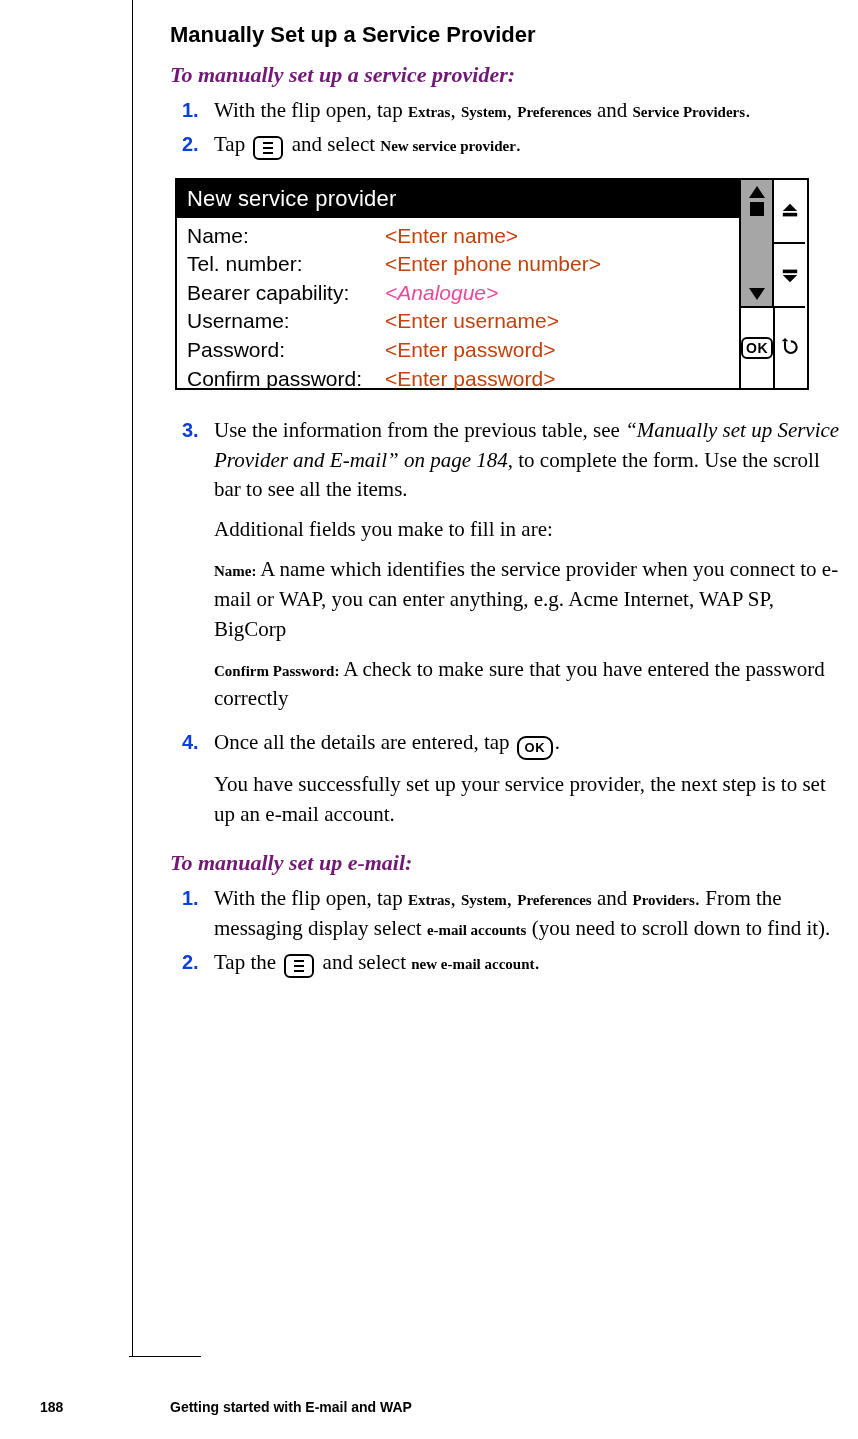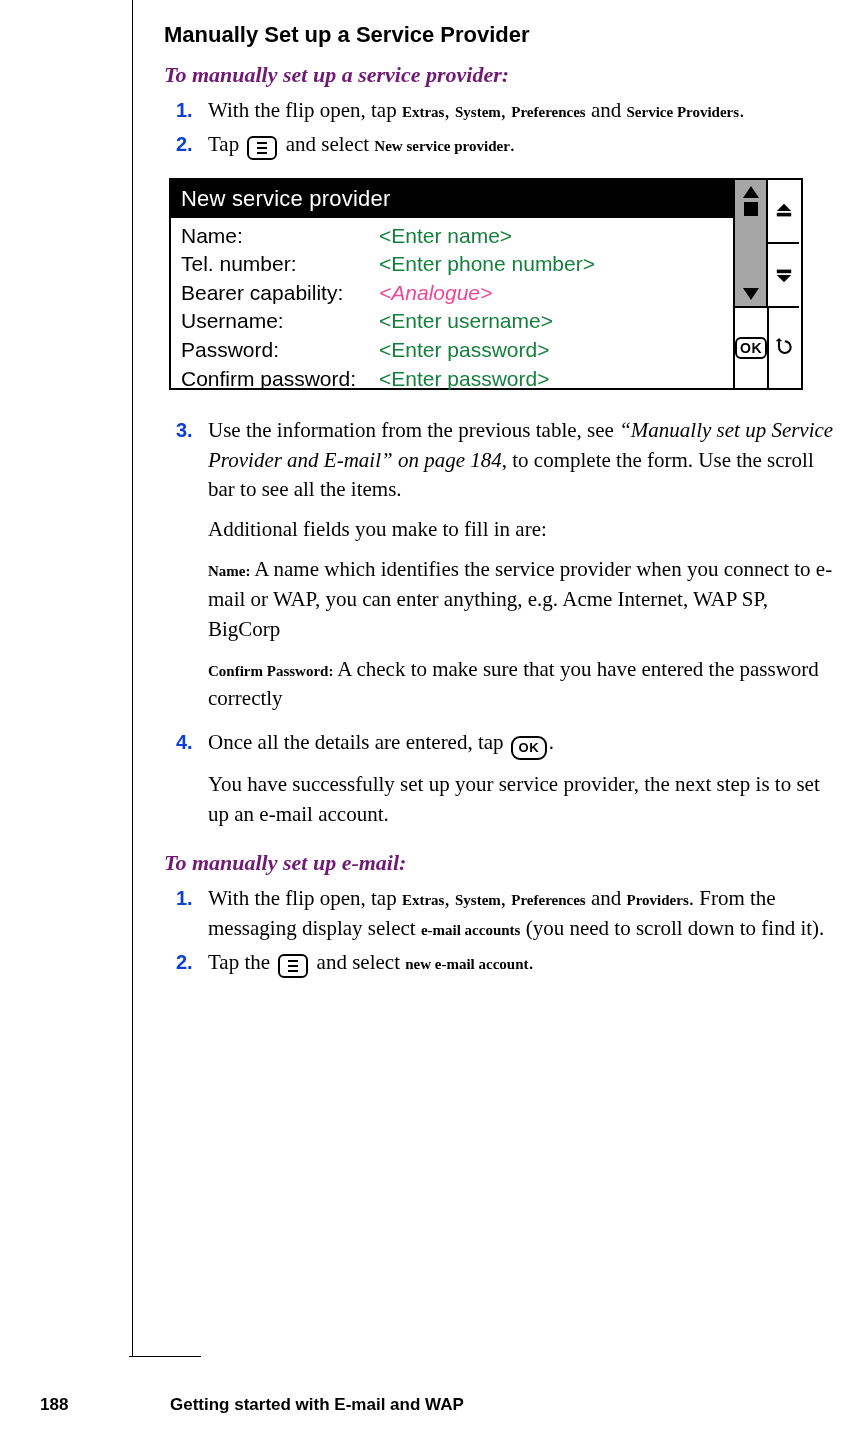--- a/index.html
+++ b/index.html
@@ -26,21 +26,21 @@
   .vline::after {
     content: "";
     position: absolute;
     left: -4px;
     bottom: 0;
     width: 72px;
     border-top: 1.5px solid #000;
   }
   .content {
     position: absolute;
-    left: 164px;
+    left: 170px;
     top: 22px;
     width: 670px;
   }
   .h1 {
     font-family: Helvetica, Arial, sans-serif;
     font-weight: bold;
     font-size: 22px;
     margin: 0 0 14px 0;
   }
   .task {
@@ -155,21 +155,21 @@
   .device-body {
     padding: 4px 10px 2px 10px;
   }
   .device-row {
     display: flex;
     font-size: 21px;
     line-height: 1.36;
     font-family: "Helvetica Neue", Helvetica, Arial, sans-serif;
   }
   .device-row .lbl { width: 198px; color: #000; }
-  .device-row .val-ph { color: #15803d; }
+  .device-row .val-ph { color: #c2410c; }
   .device-row .val { color: #ec4899; font-style: italic; }
   .device-side {
     width: 64px;
     display: flex;
     flex-direction: column;
     border-left: 2.5px solid #000;
   }
   .scroll-area {
     flex: 1;
     display: flex;
@@ -227,21 +227,21 @@
   }
   .footer {
     position: absolute;
     left: 40px;
     bottom: 24px;
     width: 780px;
     display: flex;
     align-items: center;
     font-family: Helvetica, Arial, sans-serif;
     font-weight: bold;
-    font-size: 17px;
+    font-size: 14px;
   }
   .footer .pnum { width: 130px; }
   .gap { height: 12px; }
 </style>
 </head>
 <body>
 
 <div class="page">
   <div class="vline"></div>
 

